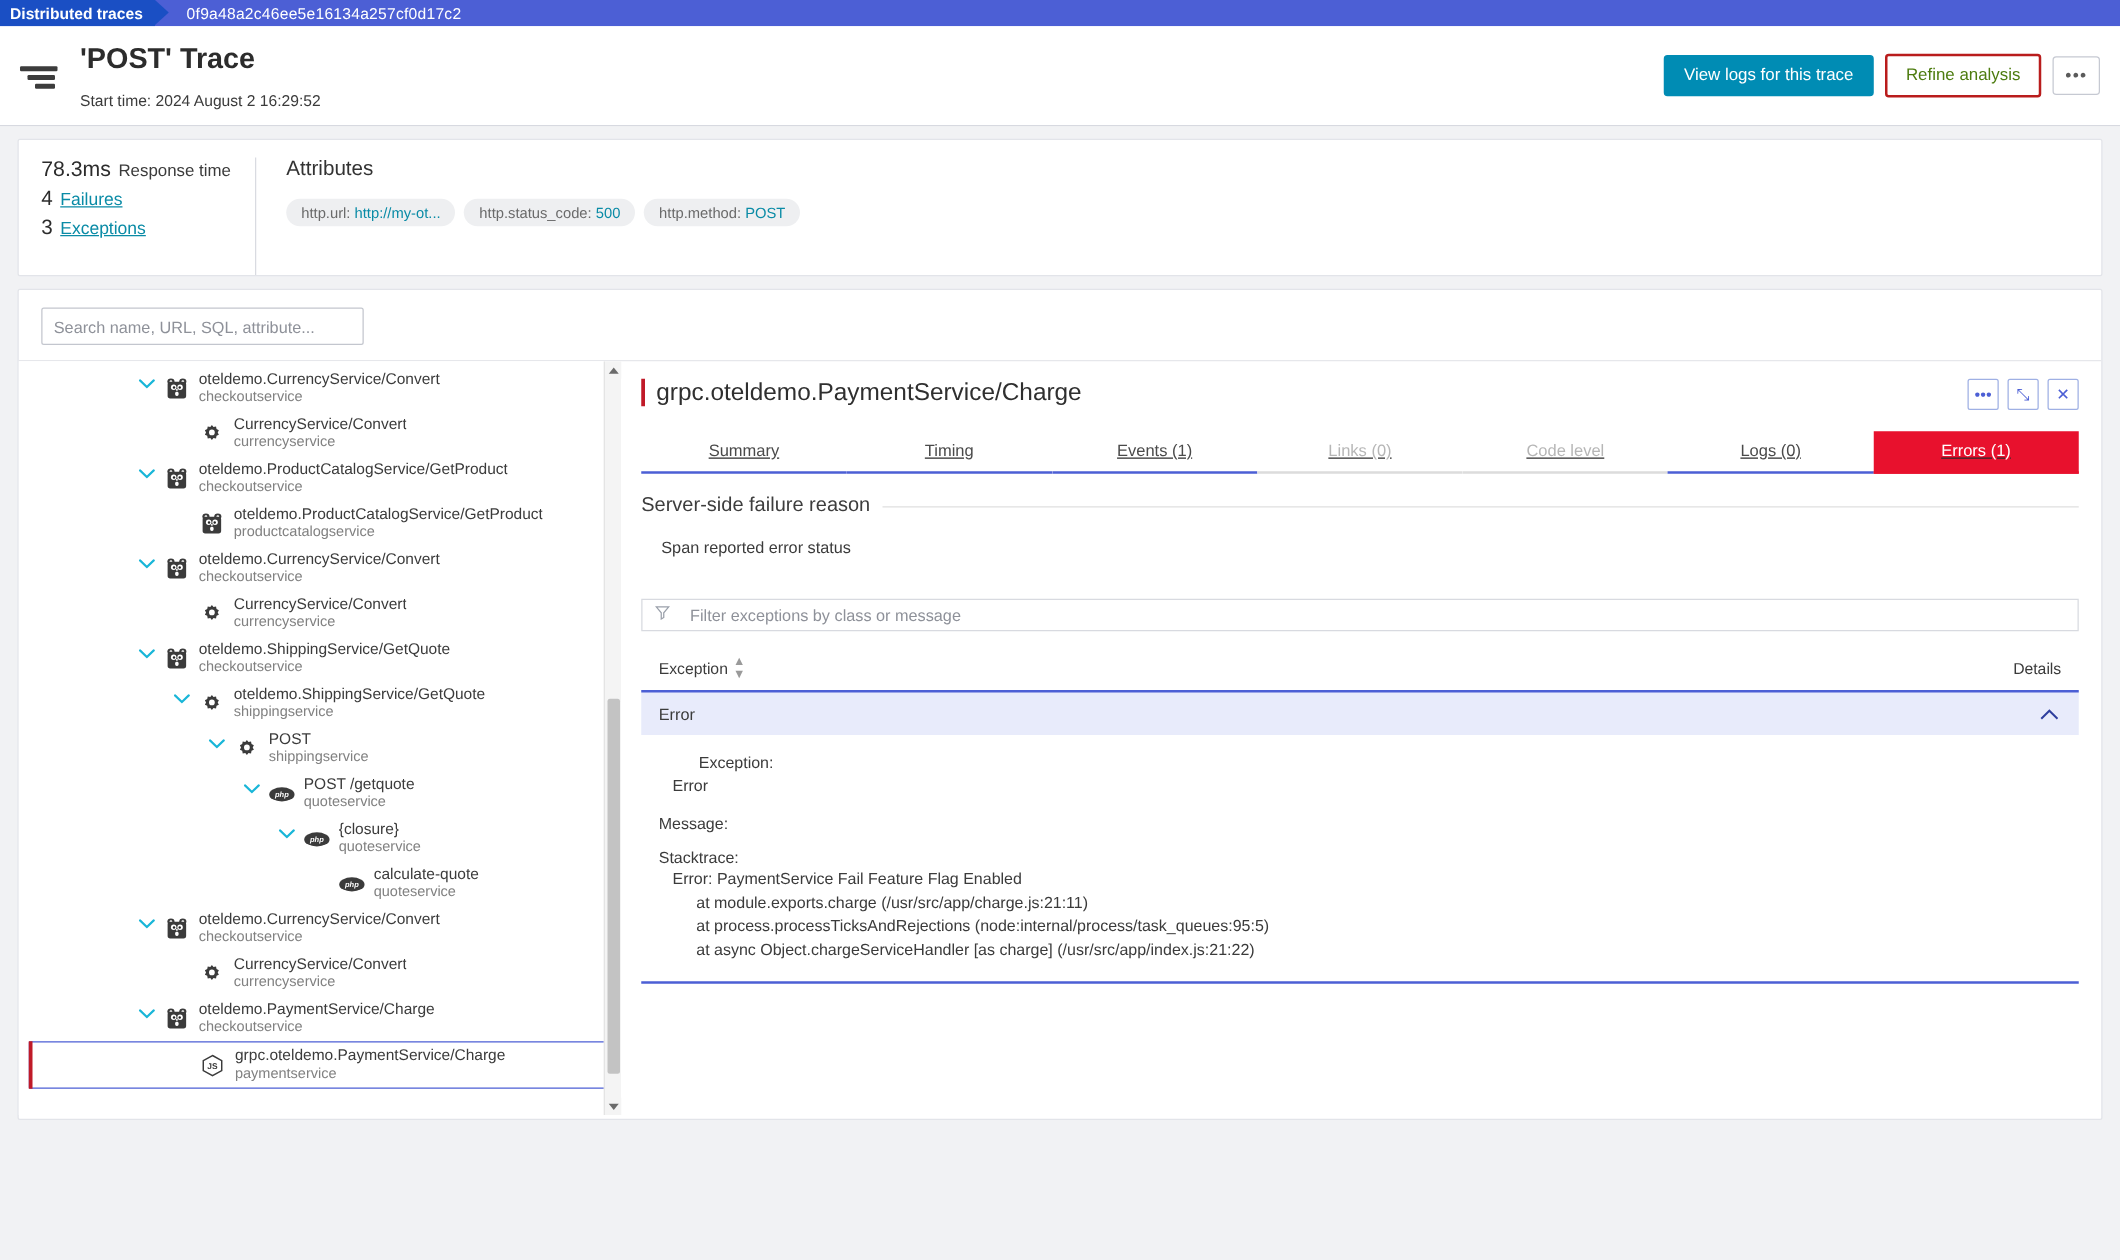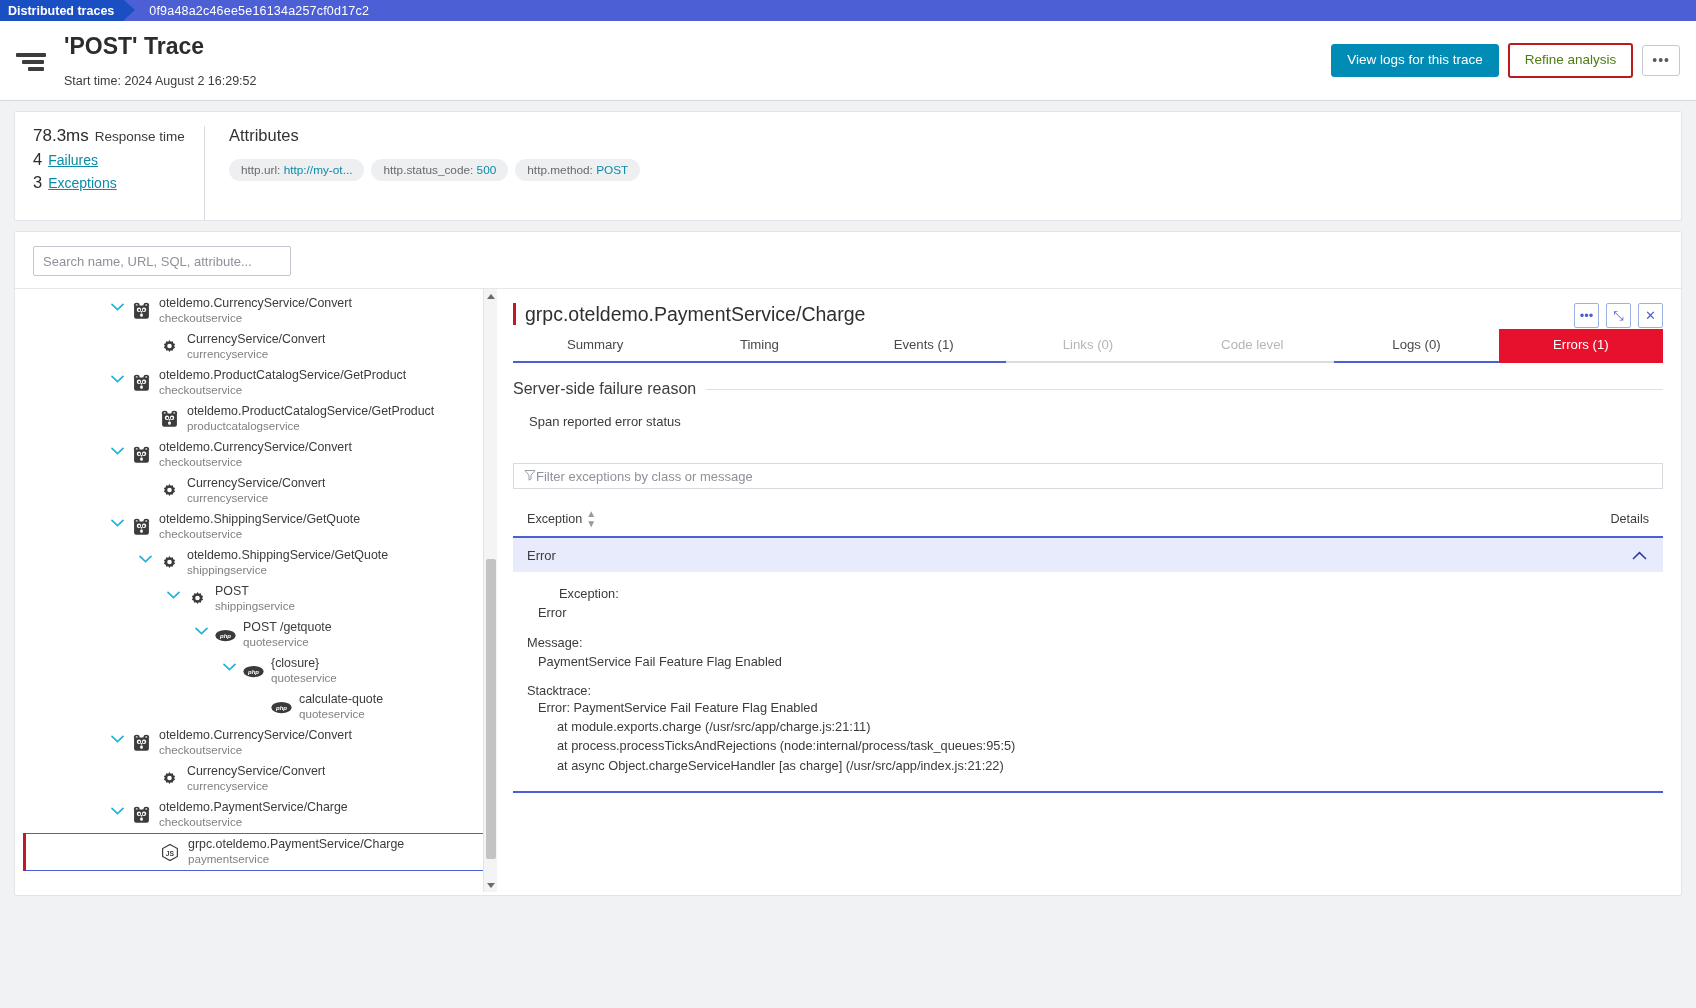--- a/index.html
+++ b/index.html
@@ -204,21 +204,21 @@
   }
   .detail-head-btns { margin-left: auto; display: flex; gap: 7px; }
   .hbtn {
     width: 25px; height: 25px;
     border: 1px solid #9fb0e4; border-radius: 2px;
     background: #fff; color: #4c5fd5;
     display: flex; align-items: center; justify-content: center;
     font-size: 13px; cursor: pointer; line-height: 1;
   }
 
-  .tabs { display: flex; margin-top: 1px; }
+  .tabs { display: flex; margin-top: 17px; text-decoration: underline; }
   .tab {
     flex: 1 1 0;
     text-align: center;
     font-size: 13.2px;
     color: #4a4a4a;
     padding: 8px 4px 9px 4px;
     border-bottom: 2px solid #4c5fd5;
     cursor: pointer;
     background: #fff;
   }
@@ -232,21 +232,21 @@
     font-size: 16px; color: #3d3d3d; margin-top: 17px;
     display: flex; align-items: center; gap: 10px;
   }
   .section-title .rule { flex: 1; height: 1px; background: #e0e0e0; }
   .reason-text { font-size: 13px; color: #3b3b3b; margin-top: 16px; padding-left: 16px; }
 
   .filter-box {
     margin-top: 34px;
     height: 17px;
     border: 1px solid #d8dae0;
-    display: flex; align-items: center; gap: 0;
+    display: flex; align-items: center; gap: 16px;
     padding: 12px 10px;
     background: #fff;
   }
   .filter-input {
     border: none; outline: none; flex: 1;
     font-size: 13px; color: #4a4a4a;
     font-family: "Liberation Sans", sans-serif;
     background: transparent;
   }
   .filter-input::placeholder { color: #8e9199; }
@@ -730,21 +730,20 @@
               <path d="M1 8 L7.5 1.6 L14 8" fill="none" stroke="#2f3f9e" stroke-width="1.6"></path>
             </svg>
           </span>
         </div>
 
         <div class="exc-body">
           <div class="exc-label">Exception:</div>
           <div class="exc-val">Error</div>
 
           <div class="exc-label">Message:</div>
-          <div class="exc-val">PaymentService Fail Feature Flag Enabled</div>
 
           <div class="exc-label">Stacktrace:</div>
           <div id="stacktrace">
               <div class="st-line">Error: PaymentService Fail Feature Flag Enabled</div>
               <div class="st-line indent">at module.exports.charge (/usr/src/app/charge.js:21:11)</div>
               <div class="st-line indent">at process.processTicksAndRejections (node:internal/process/task_queues:95:5)</div>
               <div class="st-line indent">at async Object.chargeServiceHandler [as charge] (/usr/src/app/index.js:21:22)</div>
             </div>
         </div>
       </div>

